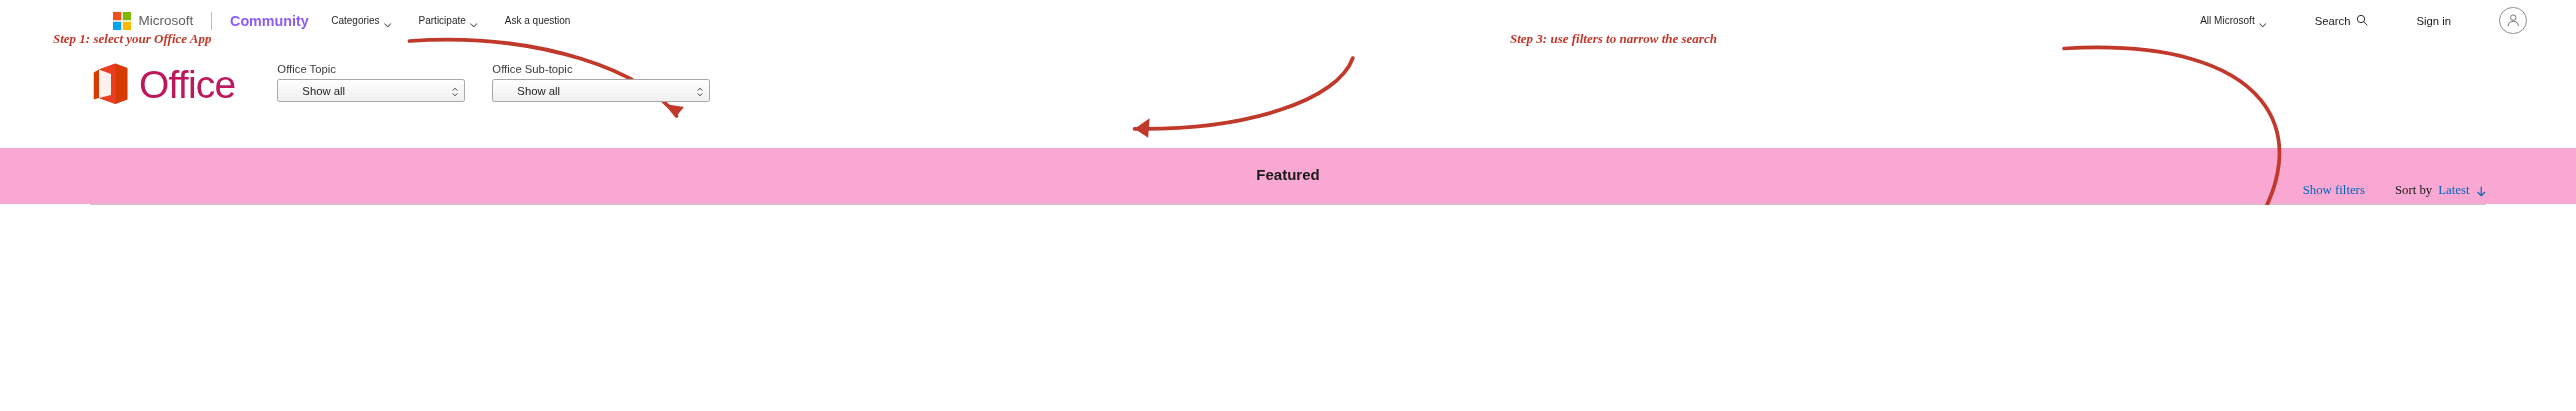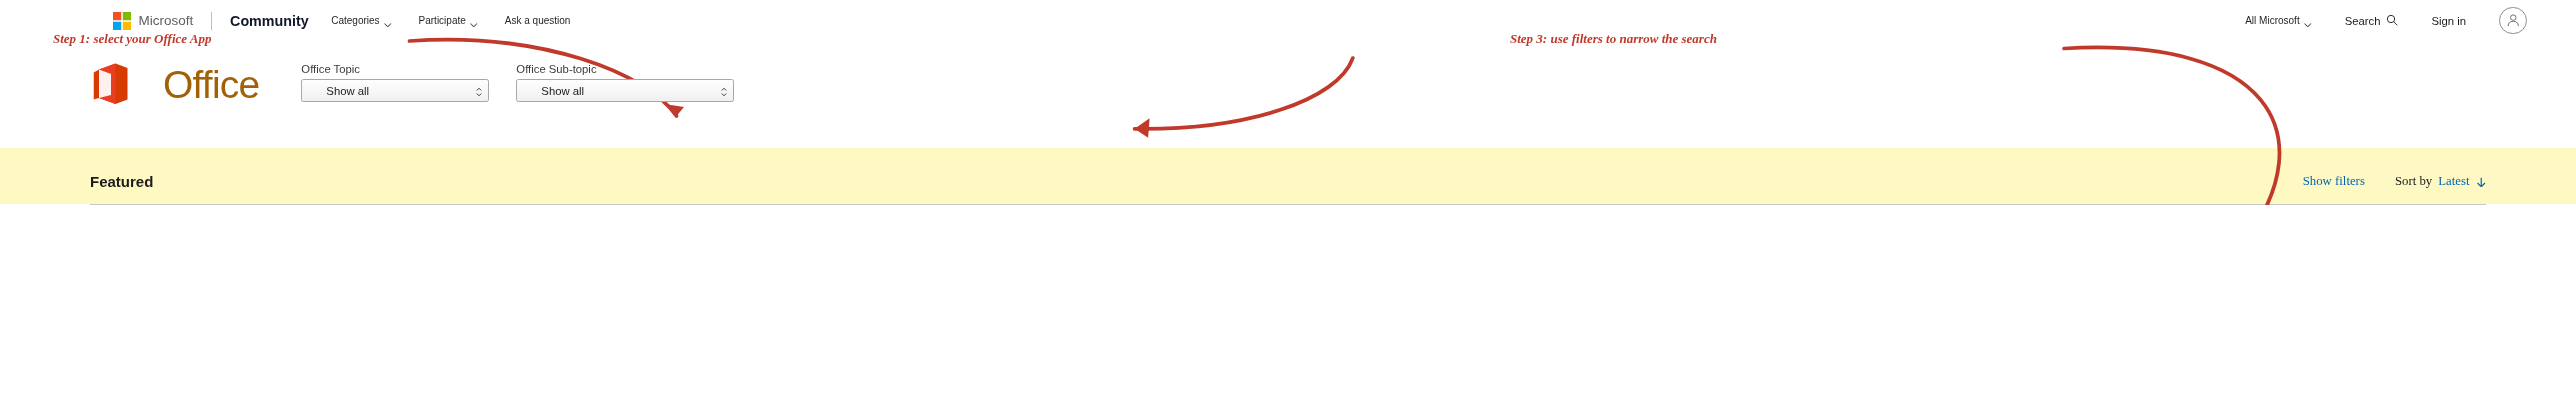--- a/index.html
+++ b/index.html
@@ -29,55 +29,55 @@
     font-size: 13.5px;
   }
   .ms-logo { width: 18px; height: 18px; display: inline-block; }
   .divider {
     width: 0.8px; height: 18px; background: #bdbdbd;
     margin: 0 18px;
   }
   .community-label {
     font-weight: 700;
     font-size: 14.3px;
-    color: #0f172a;
+    color: #8b5cf6;
     margin-right: 22.5px;
   }
   .nav-links { display: flex; align-items: center; gap: 27px; }
   .nav-link {
     display: flex; align-items: center; gap: 4.5px;
     color: #262626; font-size: 10px; cursor: pointer;
   }
   .chevron-down {
     width: 7.5px; height: 4.5px; display: inline-block;
   }
   .nav-right {
     margin-left: auto;
-    display: flex; align-items: center; gap: 33px;
+    display: flex; align-items: center; gap: 48px;
     padding-right: 7.5px;
   }
   .search-link { display: flex; align-items: center; gap: 6px; cursor: pointer; }
   .avatar-circle {
     width: 25.5px; height: 25.5px; border-radius: 50%;
     border: 0.8px solid #8d8d8d; display: flex;
     align-items: center; justify-content: center;
     color: #6b6b6b;
   }
   
   .filter-area {
     position: relative;
     padding: 21px 0 41px 90px;
     display: flex;
     align-items: center;
     gap: 42px;
     box-sizing: border-box;
   }
   .office-brand {
-    display: flex; align-items: center; gap: 31px;
-    font-size: 39px; font-weight: 400; color: #a16207;
+    display: flex; align-items: center; gap: 7px;
+    font-size: 39px; font-weight: 400; color: #be185d;
     letter-spacing: -0.8px;
   }
   .office-logo { width: 42px; height: 45px; display: inline-block; }
   .filters { display: flex; gap: 27px; margin-top: -4.5px; }
   .filter-block { display: flex; flex-direction: column; gap: 4.5px; }
   .filter-label { font-size: 11.3px; color: #3b3b3b; }
   .pseudo-select {
     width: 188px; height: 22.5px;
     border: 0.8px solid #a7a7a7;
     background: linear-gradient(#fefefe, #f0f0f0);
@@ -105,25 +105,26 @@
     font-weight: 600;
     pointer-events: none;
     white-space: nowrap;
   }
   .arrow-svg { position: absolute; pointer-events: none; overflow: visible; }
   .arrow-svg path { stroke: #c0392b; stroke-width: 5; fill: none; stroke-linecap: round; }
   .arrow-head { fill: #c0392b; }
 
   
   .featured-strip {
-    background: #fef9c3;
+    background: #f9a8d4;
     padding: 18px 90px 7.5px 90px;
     box-sizing: border-box;
     display: flex; align-items: center;
     height: 56px;
+    flex-direction: column;
   }
   .featured-title { font-size: 15px; font-weight: 700; }
   .featured-right { margin-left: auto; display: flex; align-items: center; gap: 30px; font-size: 12.8px; font-family: Liberation Serif, serif; }
   .link-blue { color: #0067b8; cursor: pointer; }
   .sort-by { display: flex; align-items: center; gap: 6px; }
   .sort-arrow { width: 10.5px; height: 10.5px; display: inline-block; }
   .thin-rule {
     height: 0.8px; background: #c8c8c8;
     margin: 0 90px;
   }

